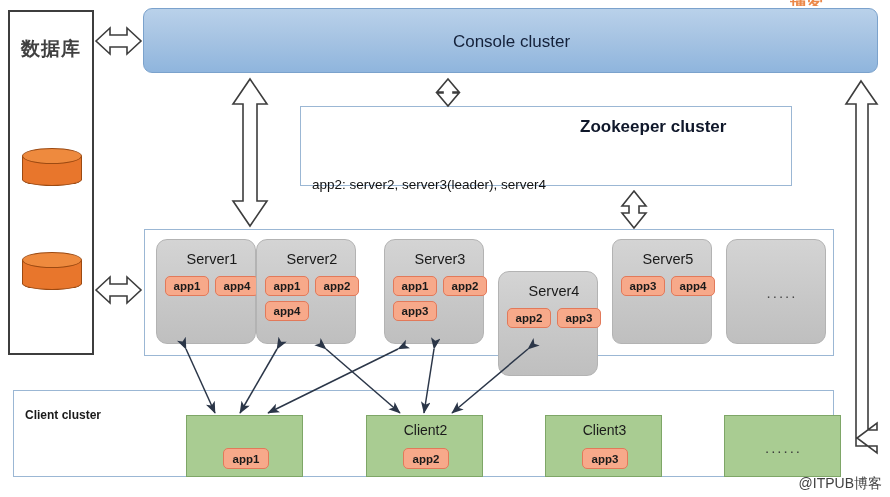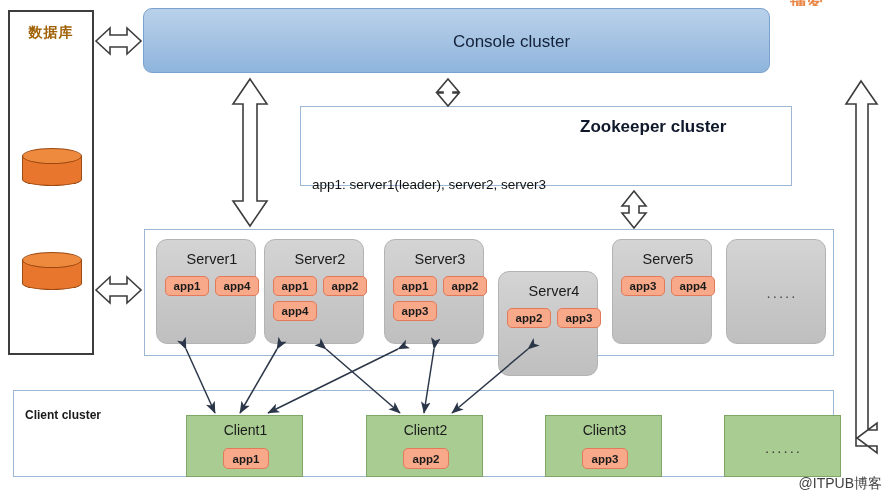--- a/index.html
+++ b/index.html
@@ -21,26 +21,26 @@
 
   
   #db-panel {
     left: 8px; top: 10px;
     width: 86px; height: 345px;
     border: 2px solid #3d3d3d;
     background: #ffffff;
     box-sizing: border-box;
   }
   #db-label {
-    left: 8px; top: 24px;
+    left: 8px; top: 36px;
     width: 86px;
     text-align: center;
-    font-size: 14px;
-    font-weight: bold;
-    color: #a16207;
+    font-size: 19px;
+    font-weight: bold;
+    color: #404040;
     letter-spacing: 1px;
   }
   .cylinder {
     width: 60px; height: 44px;
   }
   .cyl-body {
     position: absolute;
     left: 0; top: 8px;
     width: 60px; height: 30px;
     background: #E8762C;
@@ -56,21 +56,21 @@
     width: 60px; height: 16px;
     background: #EE8A3E;
     border: 1.5px solid #9c4a12;
     box-sizing: border-box;
     border-radius: 50%;
   }
 
   
   #console-cluster {
     left: 143px; top: 8px;
-    width: 627px; height: 65px;
+    width: 735px; height: 65px;
     border-radius: 9px;
     border: 1px solid #7ba2cc;
     background: linear-gradient(to bottom, #b9d1ea 0%, #a7c4e3 45%, #8fb5dd 100%);
     box-sizing: border-box;
   }
   #console-title {
     position: absolute;
     left: 0; top: 0;
     width: 735px; height: 65px;
     display: flex;
@@ -269,36 +269,35 @@
     <div class="cyl-top"></div>
   </div>
 
   <div class="abs" id="console-cluster">
     <div id="console-title">Console cluster</div>
   </div>
 
   <div class="abs" id="zk-cluster"></div>
   <div class="abs" id="zk-title">Zookeeper cluster</div>
   <div class="abs" id="zk-lines">
-    <div>app1: server1(leader), server2, server3</div>
     <div>app2: server2, server3(leader), server4</div>
     <div>app3: server2, server3(leader), server4</div>
   </div>
 
   <div class="abs" id="server-cluster"></div>
 
   <div class="server-box" style="left:156px;">
     <div class="server-name">Server1</div>
     <div class="app-row">
       <div class="app-tag">app1</div>
       <div class="app-tag">app4</div>
     </div>
   </div>
 
-  <div class="server-box" style="left:264px;">
+  <div class="server-box" style="left:256px;">
     <div class="server-name">Server2</div>
     <div class="app-row">
       <div class="app-tag">app1</div>
       <div class="app-tag">app2</div>
       <div class="app-tag">app4</div>
     </div>
   </div>
 
   <div class="server-box" style="left:384px;">
     <div class="server-name">Server3</div>
@@ -326,21 +325,20 @@
   </div>
 
   <div class="server-box" style="left:726px;">
     <div class="dots-center">.....</div>
   </div>
 
   <div class="abs" id="client-cluster"></div>
   <div class="abs" id="client-title">Client cluster</div>
 
   <div class="client-box" style="left:186px;">
-    <div class="client-name">Client1</div>
     <div class="client-app">app1</div>
   </div>
 
   <div class="client-box" style="left:366px;padding-left:32px;">
     <div class="client-name">Client2</div>
     <div class="client-app">app2</div>
   </div>
 
   <div class="client-box" style="left:545px;">
     <div class="client-name">Client3</div>

